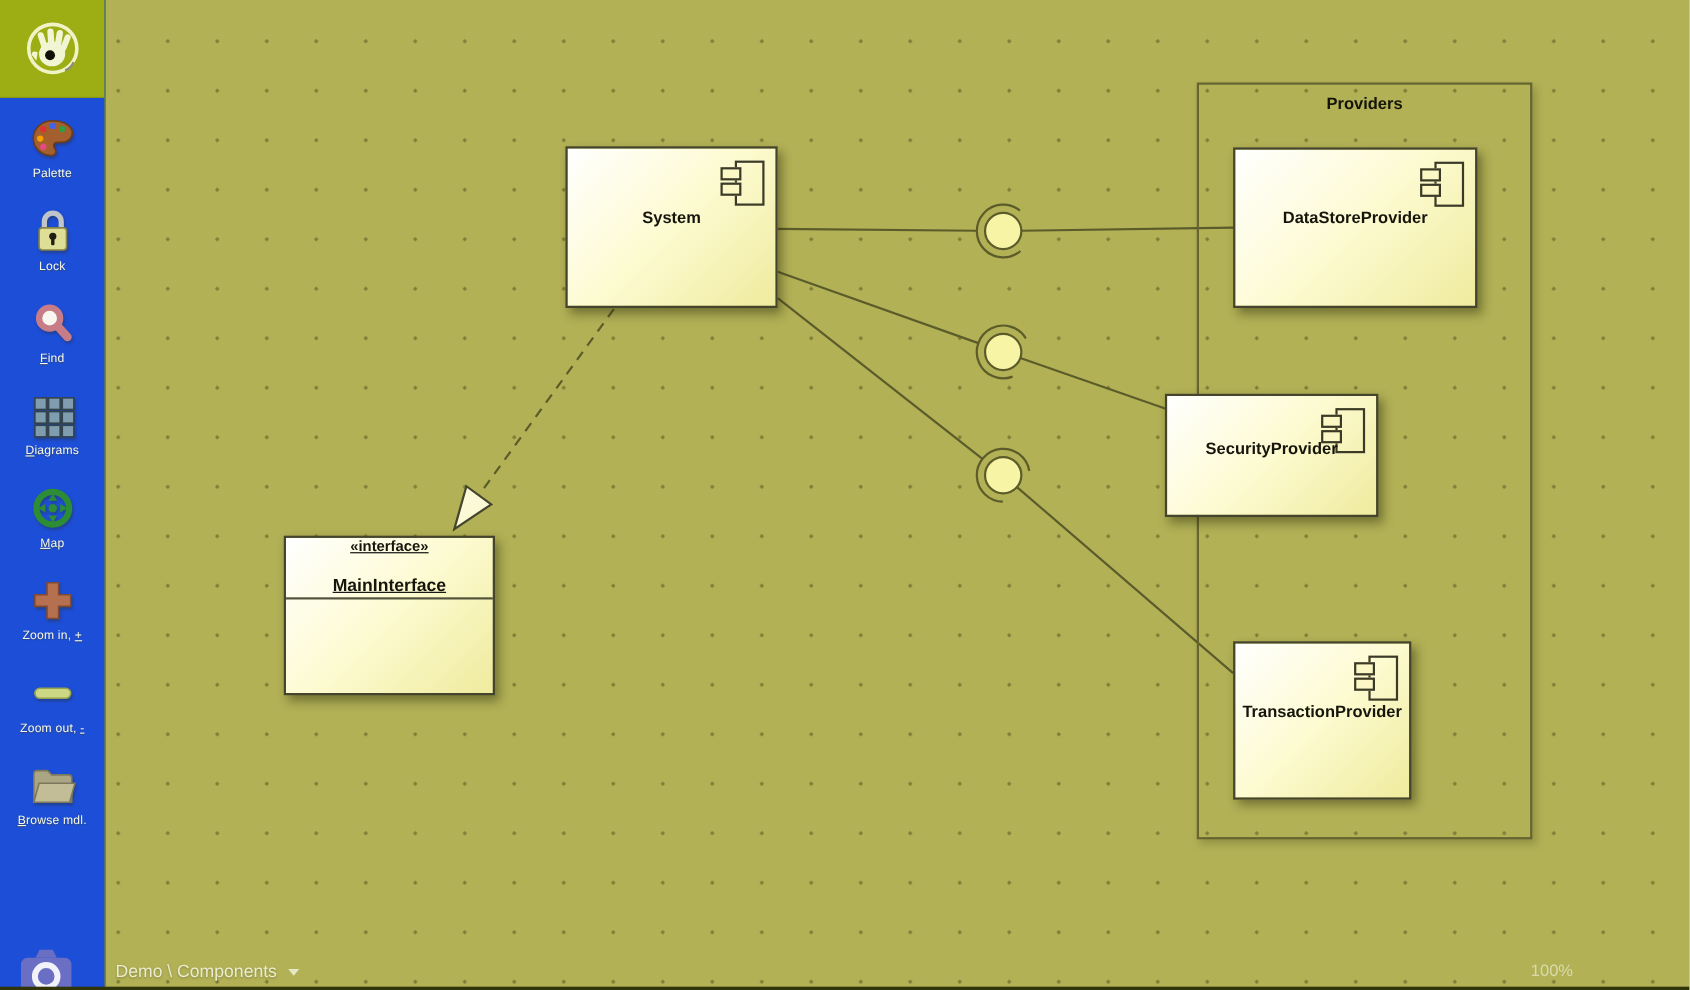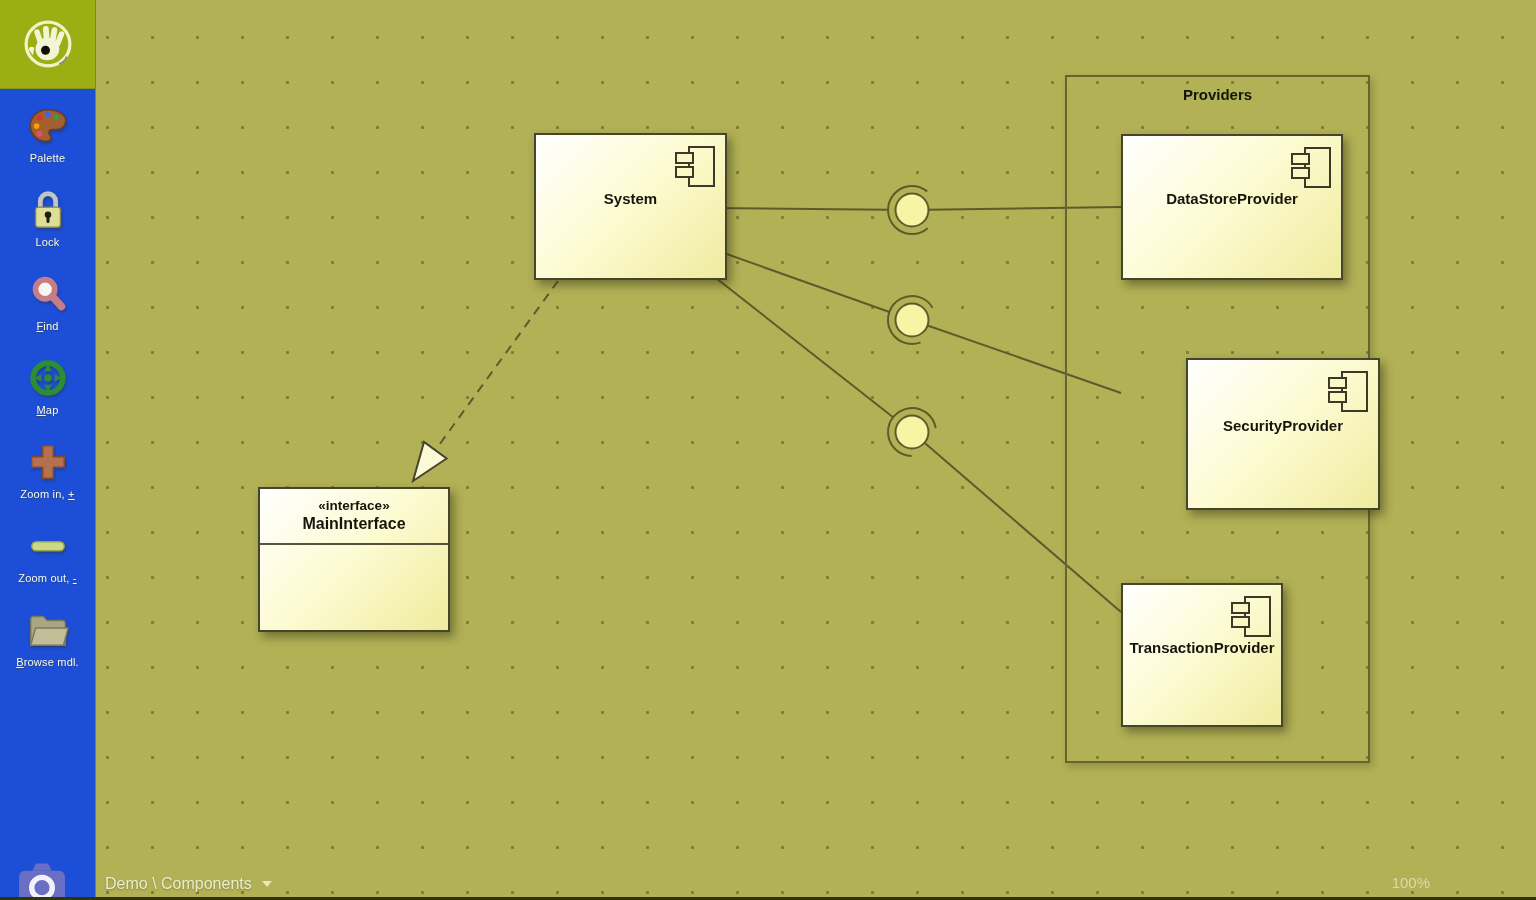--- a/index.html
+++ b/index.html
@@ -33,25 +33,25 @@
   .node{position:absolute;box-sizing:border-box;border:2px solid #45452e;
     background:linear-gradient(135deg,#ffffff 0%,#fdfbd2 48%,#efeb9e 100%);
     box-shadow:4px 5px 9px rgba(35,35,8,.45);}
   .node-label{position:absolute;top:44%;left:0;right:0;transform:translateY(-50%);
     text-align:center;font-weight:bold;font-size:15px;color:#15150c;}
   .comp-glyph{position:absolute;top:9px;right:10px;width:40px;height:42px;}
   .g-rect{position:absolute;left:13px;top:2px;width:23px;height:37px;border:2px solid #3a3a26;}
   .g-tab{position:absolute;left:0;width:15px;height:8px;border:2px solid #3a3a26;background:#fbf8c6;}
   .g-tab.t1{top:8px}.g-tab.t2{top:22px}
   .iface-header{position:absolute;top:0;left:0;right:0;height:54px;border-bottom:2px solid #53533c;
-    display:flex;flex-direction:column;justify-content:center;align-items:center;line-height:1.25;}
+    display:flex;flex-direction:column;justify-content:space-between;align-items:center;line-height:1.25;text-decoration:underline;}
   .stereotype{font-size:13.5px;font-weight:bold;color:#15150c;}
   .iface-name{font-size:16px;font-weight:bold;color:#15150c;}
   .frame{position:absolute;box-sizing:border-box;border:2px solid #66652f;
-    box-shadow:3px 4px 7px rgba(35,35,8,.22);}
+    box-shadow:3px 4px 7px rgba(35,35,8,.22);margin-left:23px;}
   .frame-title{text-align:center;margin-top:9px;font-size:15px;font-weight:600;color:#141408;}
   
   #breadcrumb{position:absolute;left:105px;bottom:7px;z-index:15;font-size:16px;
     color:rgba(248,250,232,.85);text-shadow:0 1px 2px rgba(60,60,20,.4);display:flex;align-items:center;}
   .caret{display:inline-block;margin-left:10px;width:0;height:0;border-left:5px solid transparent;
     border-right:5px solid transparent;border-top:6px solid rgba(248,250,232,.75);}
   #zoom-level{position:absolute;right:106px;bottom:9px;z-index:15;font-size:15px;color:rgba(240,243,220,.62);}
   #bottom-strip{position:absolute;left:0;right:0;bottom:0;height:3px;background:#2f3409;z-index:30;}
 </style>
 </head>
@@ -80,21 +80,21 @@
       </g>
       <g>
         <line x1="558" y1="281" x2="435.30476771551537" y2="450.2348031510133" stroke="#5c5c2b" stroke-width="2" stroke-dasharray="9 7"></line>
         <polygon points="413,481 424.0,442.0 446.6,458.5" fill="#fcfad6" stroke="#45452e" stroke-width="2"></polygon>
       </g>
     </svg>
   <div id="node-layer">
       <div class="frame" style="left: 1065px; top: 75px; width: 305px; height: 688px;">
         <div class="frame-title">Providers</div>
       </div>
-      <div class="node" style="left: 534px; top: 133px; width: 193px; height: 147px;">
+      <div class="node" style="left: 514px; top: 133px; width: 193px; height: 147px;">
         <div class="comp-glyph">
           <i class="g-rect"></i>
           <i class="g-tab t1"></i>
           <i class="g-tab t2"></i>
         </div>
         <div class="node-label">System</div>
       </div>
       <div class="node" style="left: 258px; top: 487px; width: 192px; height: 145px;">
         <div class="iface-header">
           <div class="stereotype">«interface»</div>
@@ -102,21 +102,21 @@
         </div>
       </div>
       <div class="node" style="left: 1121px; top: 134px; width: 222px; height: 146px;">
         <div class="comp-glyph">
           <i class="g-rect"></i>
           <i class="g-tab t1"></i>
           <i class="g-tab t2"></i>
         </div>
         <div class="node-label">DataStoreProvider</div>
       </div>
-      <div class="node" style="left: 1186px; top: 358px; width: 194px; height: 152px;">
+      <div class="node" style="left: 1059px; top: 358px; width: 194px; height: 112px;">
         <div class="comp-glyph">
           <i class="g-rect"></i>
           <i class="g-tab t1"></i>
           <i class="g-tab t2"></i>
         </div>
         <div class="node-label">SecurityProvider</div>
       </div>
       <div class="node" style="left: 1121px; top: 583px; width: 162px; height: 144px;">
         <div class="comp-glyph">
           <i class="g-rect"></i>
@@ -173,20 +173,36 @@
             <svg viewBox="0 0 48 48">
               <circle cx="21" cy="19" r="10" fill="#f7f7f0" stroke="#c77d88" stroke-width="6"></circle>
               <line x1="29" y1="27" x2="38" y2="37" stroke="#c77d88" stroke-width="8" stroke-linecap="round"></line>
             </svg>
           </div>
           <div class="sb-label"><span class="u">F</span>ind</div>
         </div>
         <div class="sb-item">
           <div class="sb-icon">
             <svg viewBox="0 0 48 48">
+              <rect x="7" y="7" width="11" height="11" fill="#7f9dae" stroke="#33444e" stroke-width="1.5"></rect>
+              <rect x="20" y="7" width="11" height="11" fill="#7f9dae" stroke="#33444e" stroke-width="1.5"></rect>
+              <rect x="33" y="7" width="11" height="11" fill="#7f9dae" stroke="#33444e" stroke-width="1.5"></rect>
+              <rect x="7" y="20" width="11" height="11" fill="#7f9dae" stroke="#33444e" stroke-width="1.5"></rect>
+              <rect x="20" y="20" width="11" height="11" fill="#7f9dae" stroke="#33444e" stroke-width="1.5"></rect>
+              <rect x="33" y="20" width="11" height="11" fill="#7f9dae" stroke="#33444e" stroke-width="1.5"></rect>
+              <rect x="7" y="33" width="11" height="11" fill="#7f9dae" stroke="#33444e" stroke-width="1.5"></rect>
+              <rect x="20" y="33" width="11" height="11" fill="#7f9dae" stroke="#33444e" stroke-width="1.5"></rect>
+              <rect x="33" y="33" width="11" height="11" fill="#7f9dae" stroke="#33444e" stroke-width="1.5"></rect>
+            </svg>
+          </div>
+          <div class="sb-label"><span class="u">D</span>iagrams</div>
+        </div>
+        <div class="sb-item">
+          <div class="sb-icon">
+            <svg viewBox="0 0 48 48">
               <circle cx="24" cy="24" r="15.5" fill="none" stroke="#2d8c36" stroke-width="6"></circle>
               <circle cx="24" cy="24" r="4" fill="#2d8c36"></circle>
               <path d="M24 10l4 7h-8z" fill="#2d8c36"></path>
               <path d="M24 38l-4-7h8z" fill="#2d8c36"></path>
               <path d="M10 24l7-4v8z" fill="#2d8c36"></path>
               <path d="M38 24l-7 4v-8z" fill="#2d8c36"></path>
             </svg>
           </div>
           <div class="sb-label"><span class="u">M</span>ap</div>
         </div>

